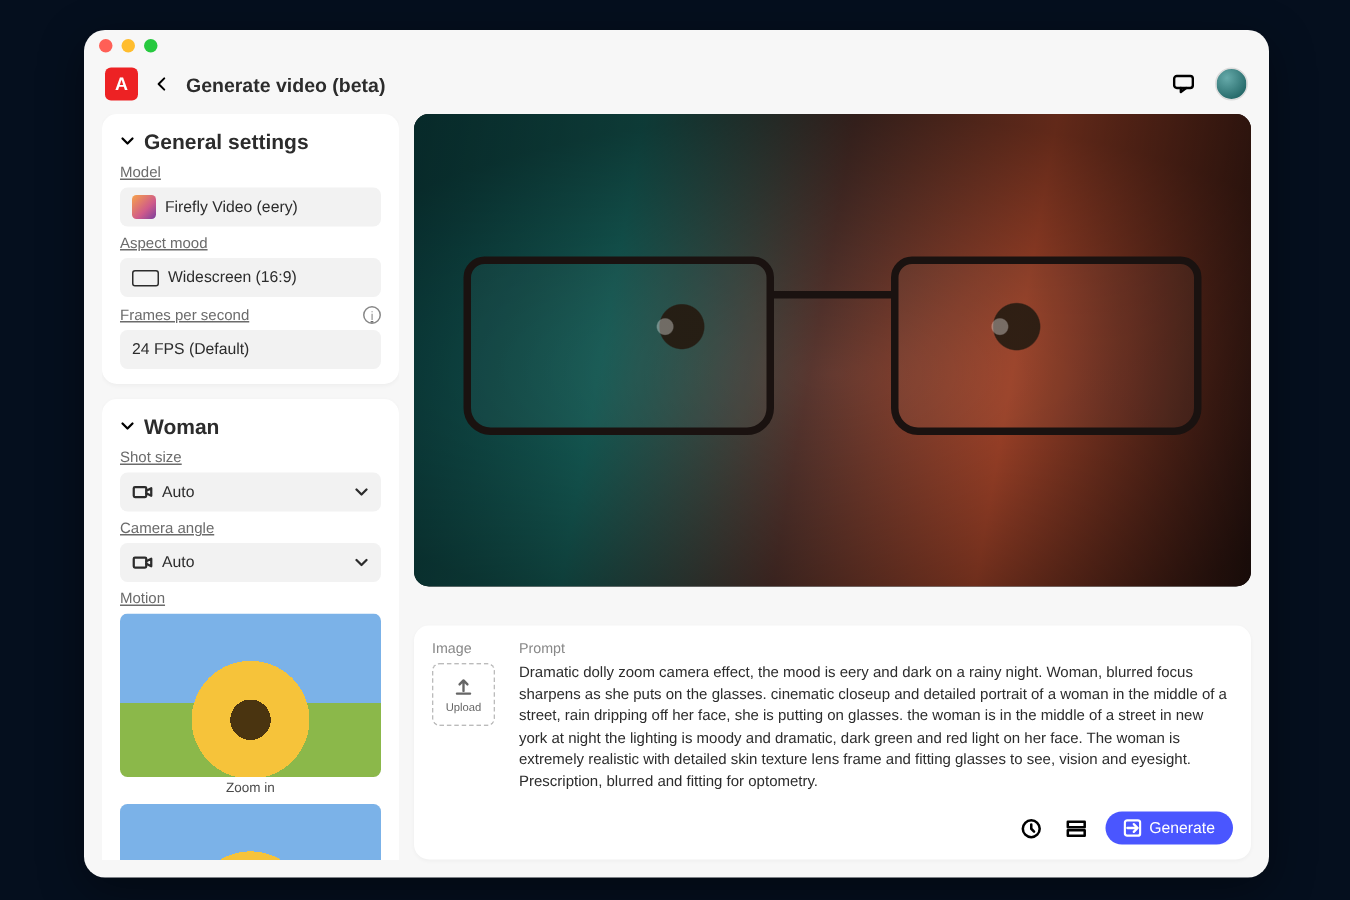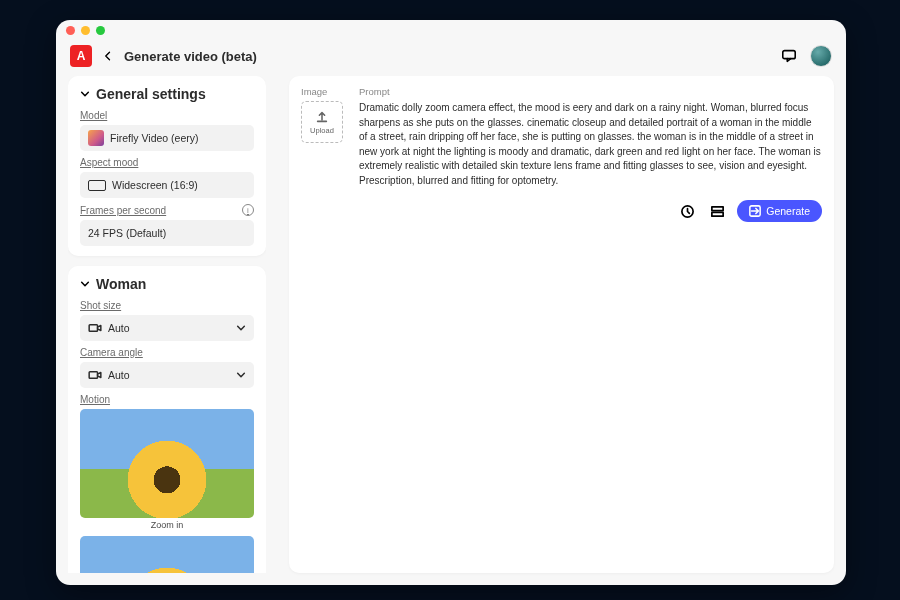--- a/index.html
+++ b/index.html
@@ -75,21 +75,21 @@
 .input-row .rect-icon { width: 18px; height: 11px; border: 1.5px solid #2c2c2c; border-radius: 2px; }
 .input-row span.lbl { flex: 1; white-space: nowrap; overflow: hidden; text-overflow: ellipsis; }
 .input-row .chev-down { width:10px; height:10px; }
 
 .motion-grid { display: grid; grid-template-columns: 1fr; gap: 6px; margin-top: 4px; }
 .motion-cell { position: relative; }
 .motion-thumb { width: 100%; aspect-ratio: 16/10; border-radius: 5px; overflow:hidden; }
 .motion-thumb.sunflower { background: radial-gradient(circle at 50% 65%, #4a3410 0 12%, #f6c33a 12% 35%, transparent 35%), linear-gradient(#7bb2e8 0 55%, #8bb84a 55% 100%); }
 .motion-caption { font-size: 9px; text-align: center; color: #4a4a4a; margin-top: 2px; }
 
-.main { flex: 1; display: flex; flex-direction: row; gap: 13px; }
+.main { flex: 1; display: flex; flex-direction: column; gap: 26px; }
 
 .preview {
   flex: 1;
   background: #000;
   border-radius: 10px;
   overflow: hidden;
   position: relative;
 }
 .preview-img {
   position: absolute; inset: 0;

